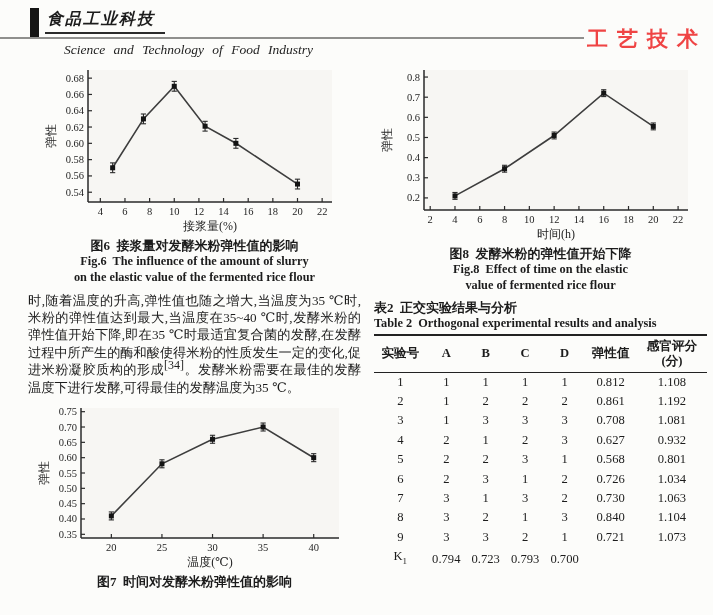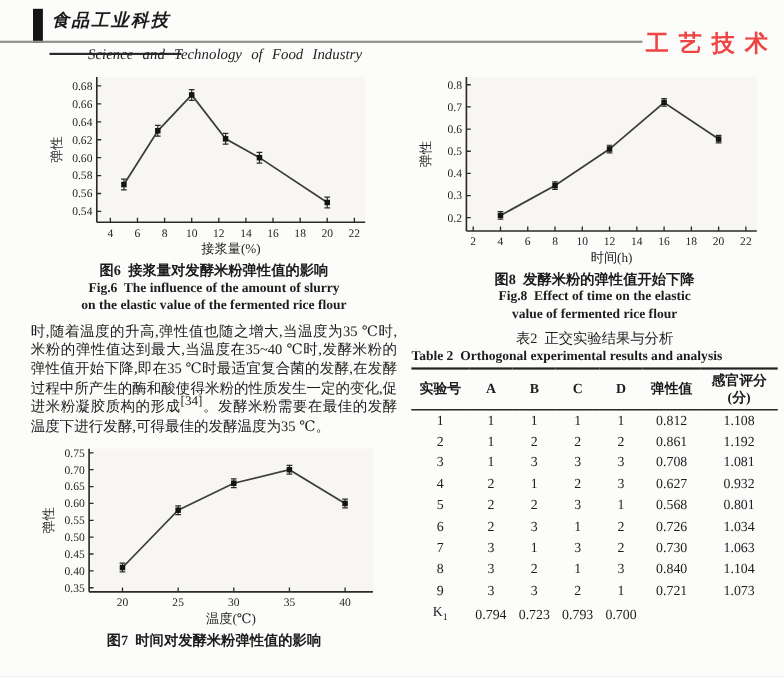--- a/index.html
+++ b/index.html
@@ -6,25 +6,25 @@
   .page{
     width:713px;height:615px;margin:0 auto;position:relative;overflow:hidden;
     background:#fcfcfa;color:#1c1c1c;
     font-family:"Liberation Serif","DejaVu Serif",serif;
   }
   
   .hdr{position:relative;height:60px;}
   .logo-bar{position:absolute;left:30px;top:8px;width:9px;height:31px;background:#151515;}
   .logo-cn{
     position:absolute;left:45px;top:9px;font-size:16px;font-weight:bold;font-style:italic;
-    letter-spacing:2px;border-bottom:2px solid #2a2a2a;padding:0 10px 18px 2px;
+    letter-spacing:2px;border-bottom:2px solid #2a2a2a;padding:0 10px 2px 2px;
   }
   .hdr-rule{position:absolute;left:0;top:37px;width:584px;height:2px;background:#8f8f8d;}
   .journal-en{
-    position:absolute;left:64px;top:42px;font-style:italic;font-size:13.5px;word-spacing:5px;color:#222;margin-left:16px;
+    position:absolute;left:64px;top:42px;font-style:italic;font-size:13.5px;word-spacing:5px;color:#222;
   }
   .section-title{
     position:absolute;right:6px;top:25px;font-size:21px;font-weight:bold;letter-spacing:9px;
     font-family:"Liberation Sans","DejaVu Sans",sans-serif;color:#ef4444;
   }
   
   .columns{display:flex;gap:13px;padding:2px 6px 0 28px;}
   .col{flex:1;min-width:0;}
   
   svg.chart{display:block;margin:0 auto;}
@@ -32,21 +32,21 @@
   .chart .axlabel{font:12px "Liberation Serif","DejaVu Serif",serif;fill:#1f1f1f;}
   
   .cap-cn{text-align:center;font-weight:bold;font-size:13px;margin-top:3px;line-height:17px;white-space:pre-wrap;}
   .cap-en{text-align:center;font-weight:bold;font-size:12.3px;line-height:15.8px;white-space:pre-wrap;}
   
   .body-text{
     font-size:13.2px;line-height:17.4px;text-align:justify;margin:6px 0 4px 0;
   }
   .body-text sup{font-size:12px;line-height:0;}
   
-  .tbl-title-cn{text-align:center;font-weight:normal;font-size:13px;margin-top:5px;line-height:17px;white-space:pre-wrap;}
+  .tbl-title-cn{font-weight:bold;font-size:13px;margin-top:5px;line-height:17px;white-space:pre-wrap;}
   .tbl-title-en{text-align:left;font-weight:bold;font-size:12.3px;line-height:15px;margin-bottom:3px;white-space:pre-wrap;}
   table.data-table{width:100%;border-collapse:collapse;font-size:12.6px;margin-top:3px;}
   table.data-table th{
     border-top:2px solid #222;border-bottom:1.2px solid #222;
     font-weight:bold;text-align:center;padding:3px 0;line-height:15px;font-size:12.6px;
   }
   table.data-table td{text-align:center;padding:2px 0;line-height:15.4px;}
   table.data-table sub{font-size:9px;}
 </style>
 </head>

